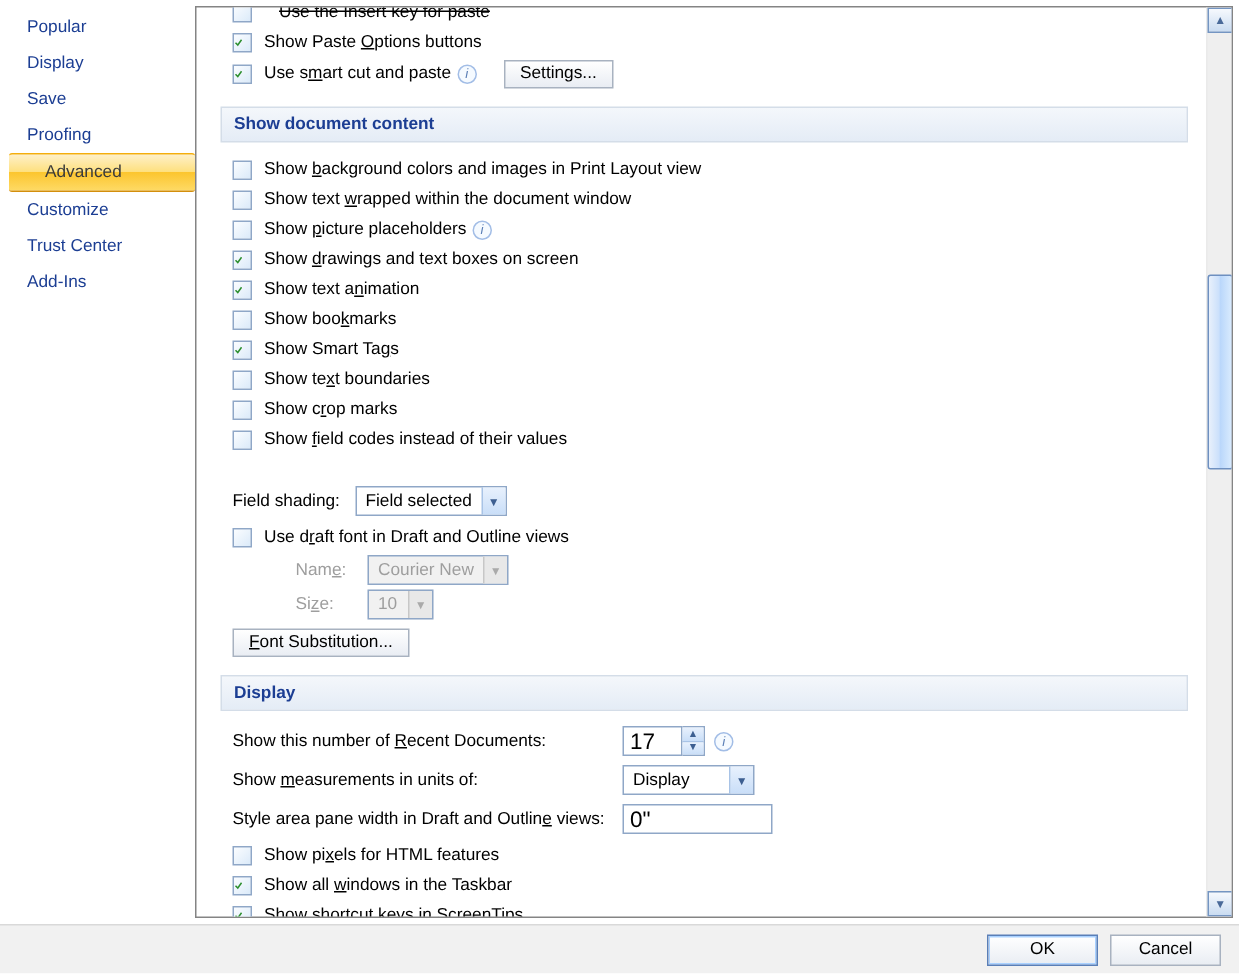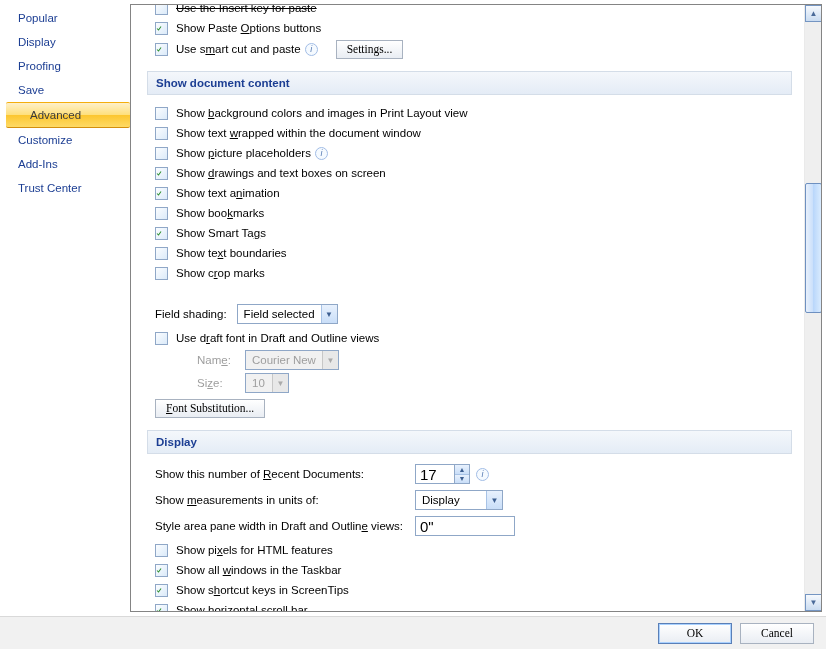--- a/index.html
+++ b/index.html
@@ -119,21 +119,21 @@
     align-items: center; justify-content: center;
     font-size: 9px; color: #5a7eb5;
     margin-left: 4px;
     background: #f5faff;
     font-style: italic;
   }
   .btn {
     background: linear-gradient(to bottom, #ffffff, #e9edf3);
     border: 1px solid #a8b2c0;
     padding: 2px 10px 3px;
-    font-family: Liberation Serif, serif;
+    font-family: Liberation Sans, sans-serif;
     font-size: 11.5px;
     display: inline-flex;
     align-items: center;
     cursor: pointer;
   }
   .select {
     border: 1px solid #8fa7c7;
     background: #fff;
     display: inline-flex;
     align-items: center;
@@ -153,21 +153,21 @@
   .select.disabled {
     background: #f1f1f1;
     color: #9e9e9e;
   }
   .select.disabled .sel-arrow {
     background: #e8e8e8;
     border-left: 1px solid #c7c7c7;
     color: #aaa;
   }
   .strike-row {
-    display:flex; align-items:center; margin:3px 0; line-height:17px;
+    display:flex; align-items:center; margin:3px 0; line-height:17px;gap:10px;
   }
   .strike-row .checkbox { }
   .strike-text { text-decoration: line-through; }
   .labelcol {
     display: flex;
     align-items: center;
     margin: 6px 0 6px 18px;
   }
   .labelcol .k {
     width: 260px;
@@ -220,26 +220,26 @@
 </head>
 <body>
 
 <div class="window">
 
   <div class="main-area">
 
     <div class="sidebar">
       <div class="sidebar-item"><span>Popular</span></div>
       <div class="sidebar-item"><span>Display</span></div>
+      <div class="sidebar-item"><span>Save</span></div>
       <div class="sidebar-item"><span>Proofing</span></div>
-      <div class="sidebar-item"><span>Save</span></div>
       <div class="sidebar-item selected"><span>Advanced</span></div>
       <div class="sidebar-item"><span>Customize</span></div>
+      <div class="sidebar-item"><span>Trust Center</span></div>
       <div class="sidebar-item"><span>Add-Ins</span></div>
-      <div class="sidebar-item"><span>Trust Center</span></div>
     </div>
 
     <div class="content-pane">
       <div class="scroll-area">
 
         <div class="strike-row" style="margin-top:-5px">
           <span class="checkbox"></span>
           <span class="lbl strike-text">Use the Insert key for paste</span>
         </div>
 
@@ -308,20 +308,24 @@
             </span>
           <span class="lbl">Show Smart Ta<u>g</u>s</span>
         </div>
         <div class="option-row">
           <span class="checkbox"></span>
           <span class="lbl">Show te<u>x</u>t boundaries</span>
         </div>
         <div class="option-row">
           <span class="checkbox"></span>
           <span class="lbl">Show c<u>r</u>op marks</span>
+        </div>
+        <div class="option-row">
+          <span class="checkbox"></span>
+          <span class="lbl">Show <u>f</u>ield codes instead of their values</span>
         </div>
 
         <div class="option-row" style="margin:22px 0 6px 0">
           <span class="lbl" style="margin-right:10px">Field shading:</span>
           <span class="select">
             <span class="sel-val">Field selected</span>
             <span class="sel-arrow">▼</span>
           </span>
         </div>
 

